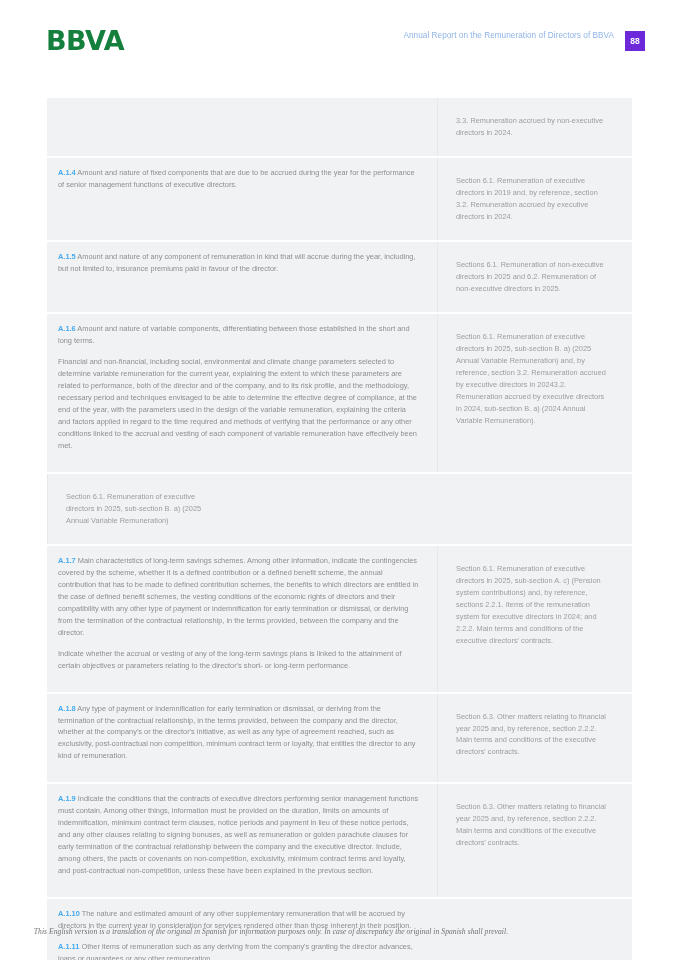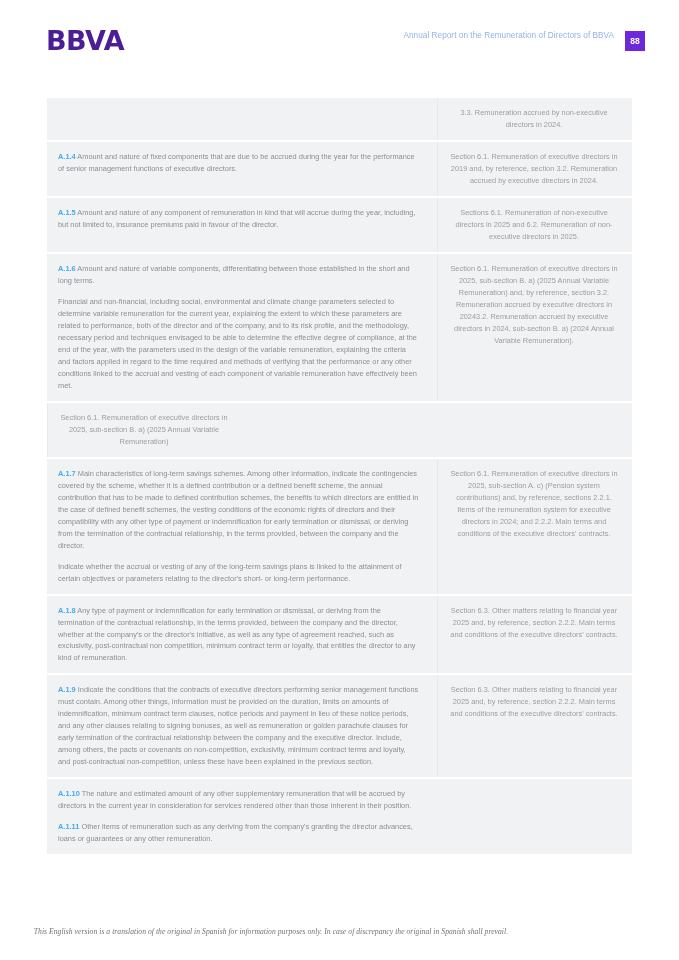--- a/index.html
+++ b/index.html
@@ -24,21 +24,21 @@
     height: 88px;
   }
   .brand-logo {
     position: absolute;
     left: 46px;
     top: 27px;
     font-family: "DejaVu Sans", sans-serif;
     font-size: 27px;
     font-weight: 700;
     letter-spacing: -0.5px;
-    color: #4c1d95;
+    color: #15803d;
     line-height: 1;
   }
   .header-right {
     position: absolute;
     right: 34px;
     top: 31px;
     display: flex;
     align-items: flex-start;
     gap: 11px;
   }
@@ -72,21 +72,21 @@
     display: flex;
     background: #f1f2f3;
     border-bottom: 2px solid #ffffff;
     box-sizing: border-box;
   }
   .req-row:last-child { border-bottom: none; }
 
   .col-left {
     width: 390px;
     box-sizing: border-box;
-    padding: 9px 18px 9px 11px;
+    padding: 9px 18px 20px 11px;
   }
   .col-right {
     width: 195px;
     box-sizing: border-box;
     padding: 9px 12px 9px 10px;
     border-left: 1px solid #e7e8e9;
   }
 
   .req-code {
     color: #45aaf0;
@@ -98,22 +98,21 @@
     color: #8b8f93;
     margin: 0;
     text-align: left;
   }
   .req-text + .req-text { margin-top: 9px; }
 
   .ref-text {
     font-size: 7.4px;
     line-height: 1.62;
     color: #9a9ea2;
-    margin: 0;
-    text-align: center;
+    margin: 8px;
   }
   .ref-text + .ref-text { margin-top: 9px; }
 
   
   .row-partial .col-left { min-height: 30px; }
 
   
   .page-footer {
     position: absolute;
     left: 0;

